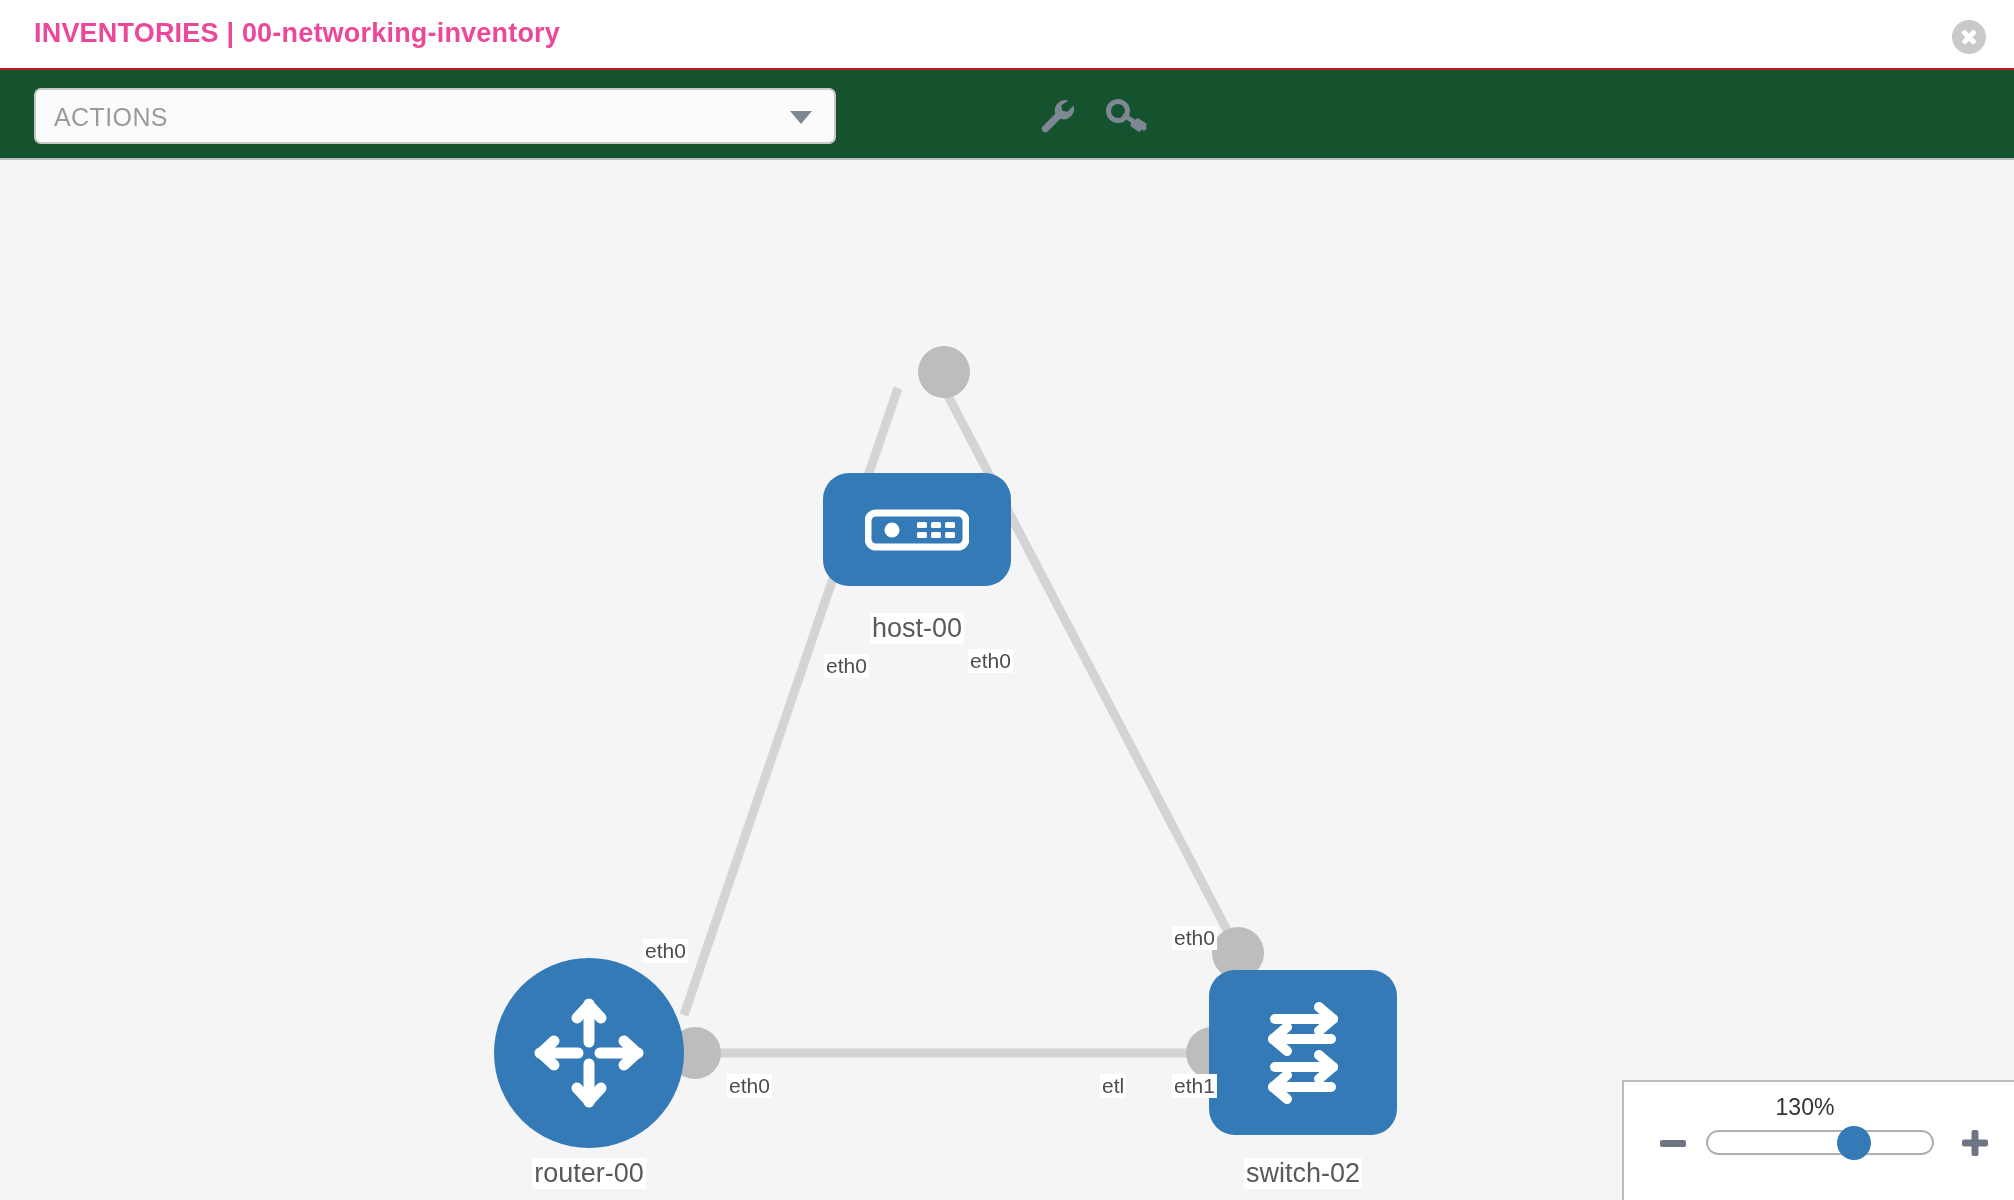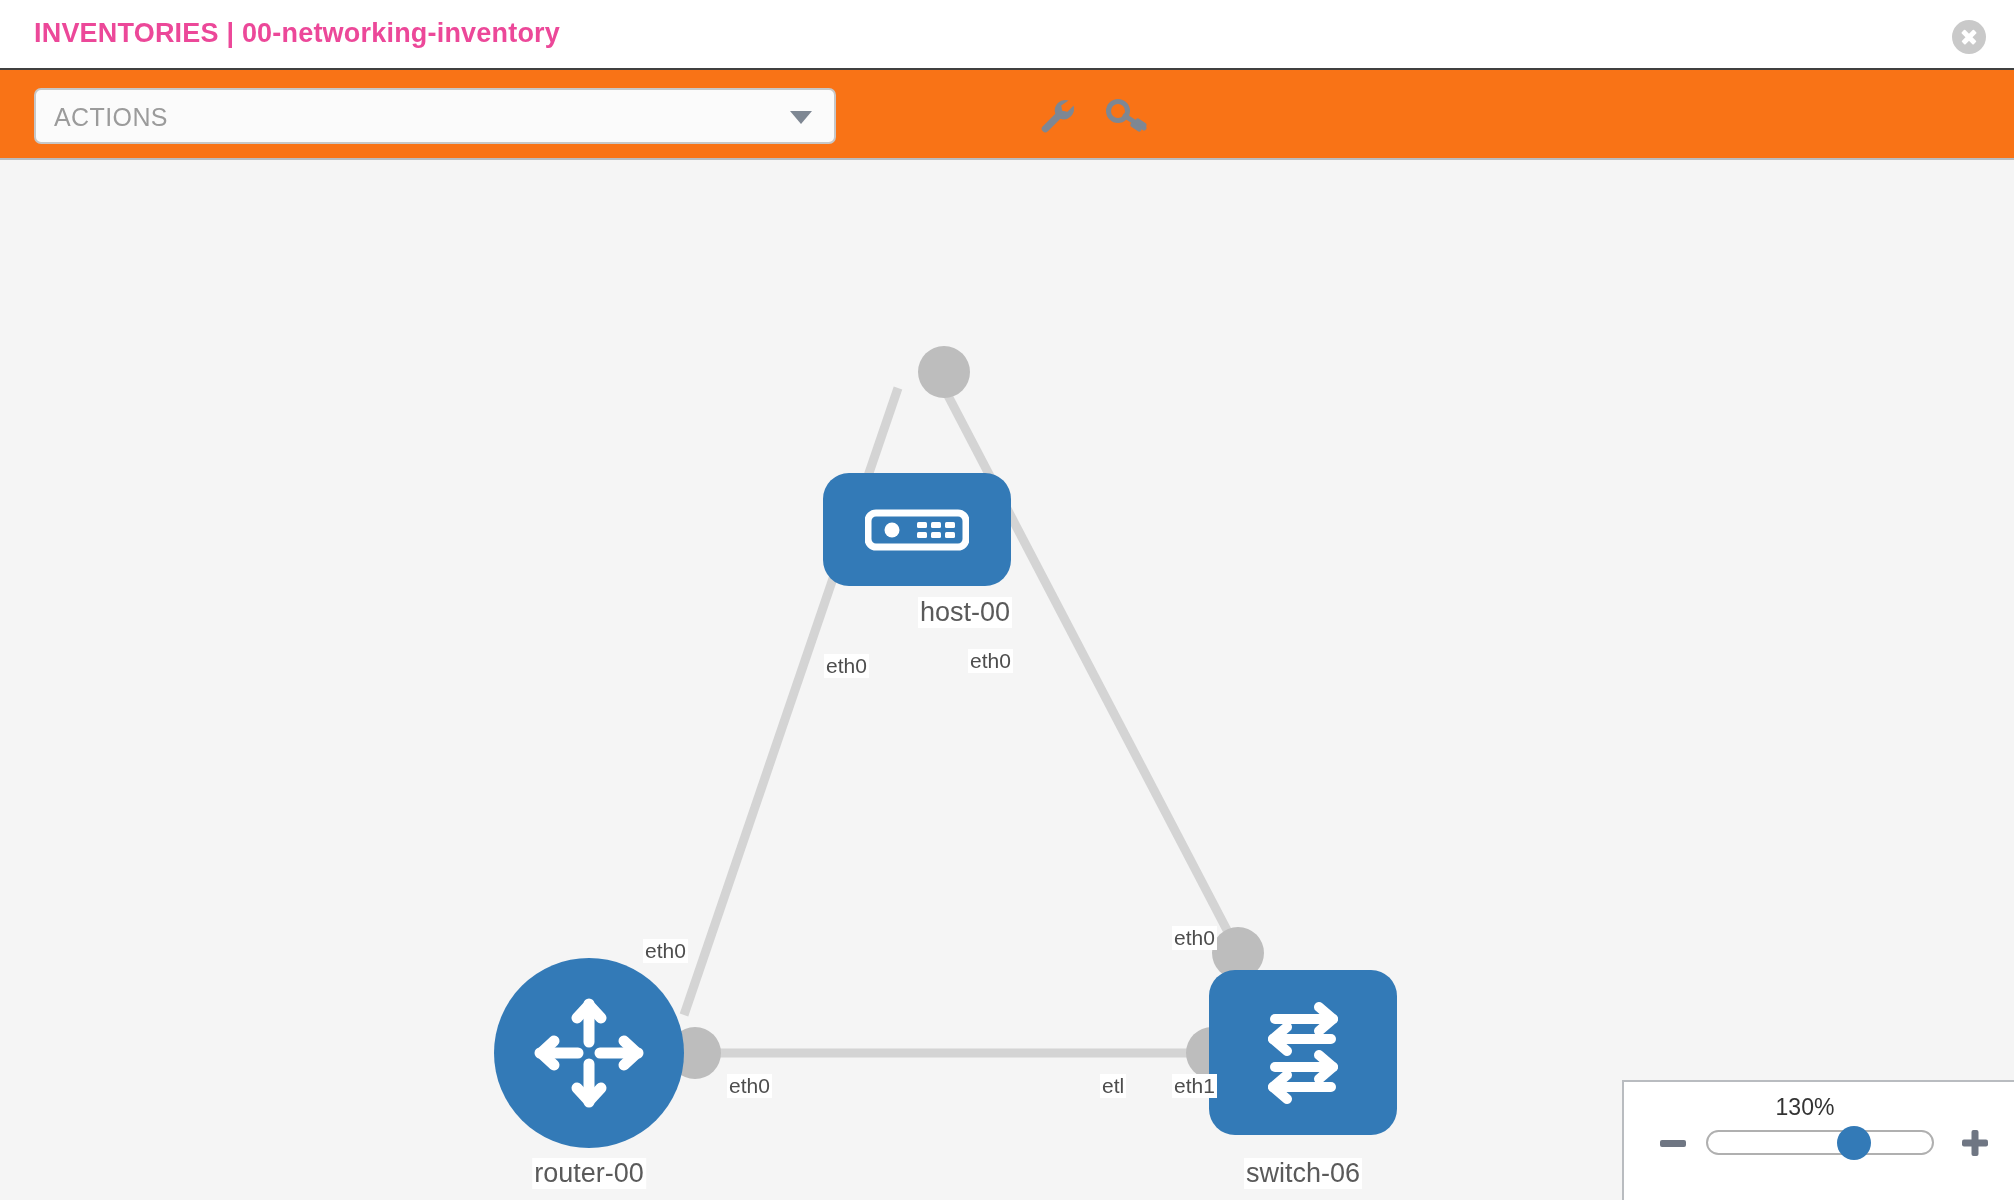--- a/index.html
+++ b/index.html
@@ -34,22 +34,22 @@
     width: 17px; height: 4.6px; border-radius: 1px;
     background: #ffffff;
   }
   .close-btn::before { transform: translate(-50%,-50%) rotate(45deg); }
   .close-btn::after  { transform: translate(-50%,-50%) rotate(-45deg); }
 
   
   .toolbar {
     position: absolute; left: 0; top: 68px;
     width: 2014px; height: 92px;
-    background: #f97316;
-    border-top: 2px solid #404040;
+    background: #14532d;
+    border-top: 2px solid #b91c1c;
     border-bottom: 2px solid #b9bcc0;
     padding-left: 36px;
   }
   .actions-select {
     position: absolute; left: 34px; top: 18px;
     width: 802px; height: 56px;
     background: #fbfbfb;
     border: 2px solid #c7c7c7; border-radius: 7px;
     cursor: pointer;
   }
@@ -223,21 +223,21 @@
             <circle cx="27" cy="26" r="7.5" fill="#ffffff"></circle>
             <rect x="52" y="18" width="10" height="6" rx="1.5" fill="#ffffff"></rect>
             <rect x="66" y="18" width="10" height="6" rx="1.5" fill="#ffffff"></rect>
             <rect x="80" y="18" width="10" height="6" rx="1.5" fill="#ffffff"></rect>
             <rect x="52" y="28" width="10" height="6" rx="1.5" fill="#ffffff"></rect>
             <rect x="66" y="28" width="10" height="6" rx="1.5" fill="#ffffff"></rect>
             <rect x="80" y="28" width="10" height="6" rx="1.5" fill="#ffffff"></rect>
           </svg>
         </div>
       </div>
-      <div class="node-label" style="left:917px; top:437px;margin-left:48px;">host-00</div>
+      <div class="node-label" style="left:917px; top:453px;">host-00</div>
 
       <div class="node" id="node-router-00" style="left:494px; top:798px; width:190px; height:190px;">
         <div class="node-shape" style="width:190px; height:190px; border-radius:50%;">
           <svg width="118" height="118" viewBox="0 0 118 118">
             <g stroke="#ffffff" stroke-width="11" stroke-linecap="round" stroke-linejoin="round" fill="none">
               <path d="M59 10 L59 48"></path>
                 <path d="M47 24 L59 11 L71 24"></path>
               <path d="M59 108 L59 70"></path>
                 <path d="M47 94 L59 107 L71 94"></path>
               <path d="M10 59 L48 59"></path>
@@ -259,21 +259,21 @@
               <path d="M84 42 L26 42"></path>
                 <path d="M40 30 L26 42 L40 54"></path>
               <path d="M28 70 L86 70"></path>
                 <path d="M72 58 L86 70 L72 82"></path>
               <path d="M84 90 L26 90"></path>
                 <path d="M40 78 L26 90 L40 102"></path>
             </g>
           </svg>
         </div>
       </div>
-      <div class="node-label" style="left:1303px; top:998px;">switch-06</div>
+      <div class="node-label" style="left:1303px; top:998px;">switch-02</div>
 
       <div class="edge-label" style="left:824px; top:450px;">eth0</div>
       <div class="edge-label" style="left:643px; top:735px;">eth0</div>
 
       <div class="edge-label" style="left:968px; top:445px;">eth0</div>
       <div class="edge-label" style="left:1172px; top:722px;">eth0</div>
 
       <div class="edge-label" style="left:727px; top:870px;">eth0</div>
       <div class="edge-label" style="left:1100px; top:870px;">etl</div>
       <div class="edge-label" style="left:1172px; top:870px;text-align:right;">eth1</div>

